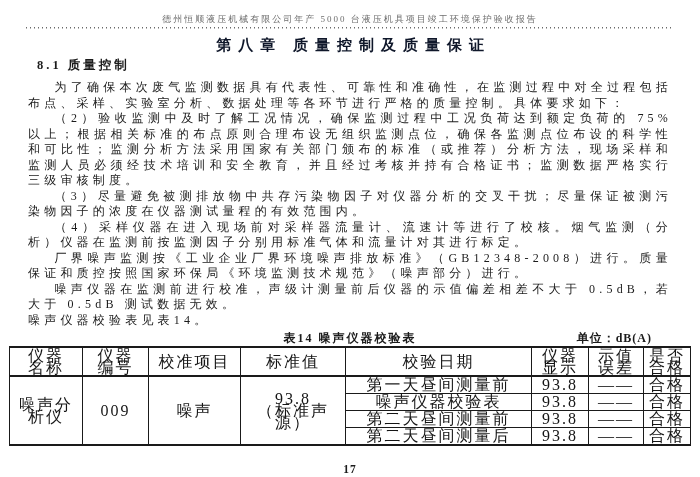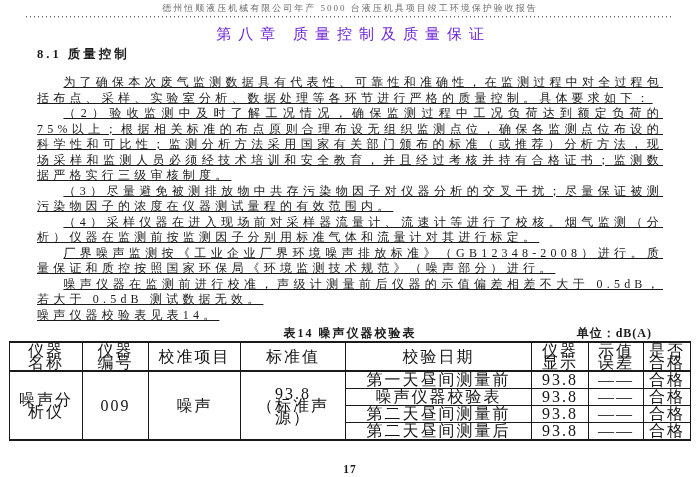--- a/index.html
+++ b/index.html
@@ -10,21 +10,21 @@
     height: 477px;
     overflow: hidden;
     font-family: "Liberation Serif", "DejaVu Serif", serif;
     color: #1b1b1b;
   }
   .page {
     position: relative;
     width: 700px;
     height: 477px;
     box-sizing: border-box;
-    padding-top: 3px;
+    padding-top: 14px;
   }
   .doc-header {
     text-align: center;
     font-size: 9px;
     color: #6f6f6f;
     letter-spacing: 2px;
     line-height: 11px;
     white-space: nowrap;
   }
   .dotted-line {
@@ -32,33 +32,32 @@
     height: 3px;
     background-image: repeating-linear-gradient(90deg, #6a6a6a 0 1.5px, transparent 1.5px 4px);
     background-size: 100% 1.5px;
     background-repeat: no-repeat;
     background-position: 0 1px;
   }
   .chapter-title {
     margin: 7px 0 2px 7px;
     text-align: center;
     font-size: 15px;
-    font-weight: normal;
+    font-weight: bold;
     letter-spacing: 7px;
-    color: #6d28d9;
+    color: #0f172a;
   }
   .section-title {
-    margin: 2px 0 12px 37px;
+    margin: 2px 0 6px 37px;
     font-size: 12.5px;
     font-weight: bold;
     letter-spacing: 3px;
   }
   .body-text {
-    margin: 0 37px;
-    text-decoration: underline;
+    margin: 0 28px;
   }
   .body-text p {
     margin: 0;
     font-size: 12px;
     line-height: 15.5px;
     letter-spacing: 4.2px;
     text-align: justify;
     text-justify: inter-ideograph;
   }
   .body-text p.indent { text-indent: 2.2em; }

